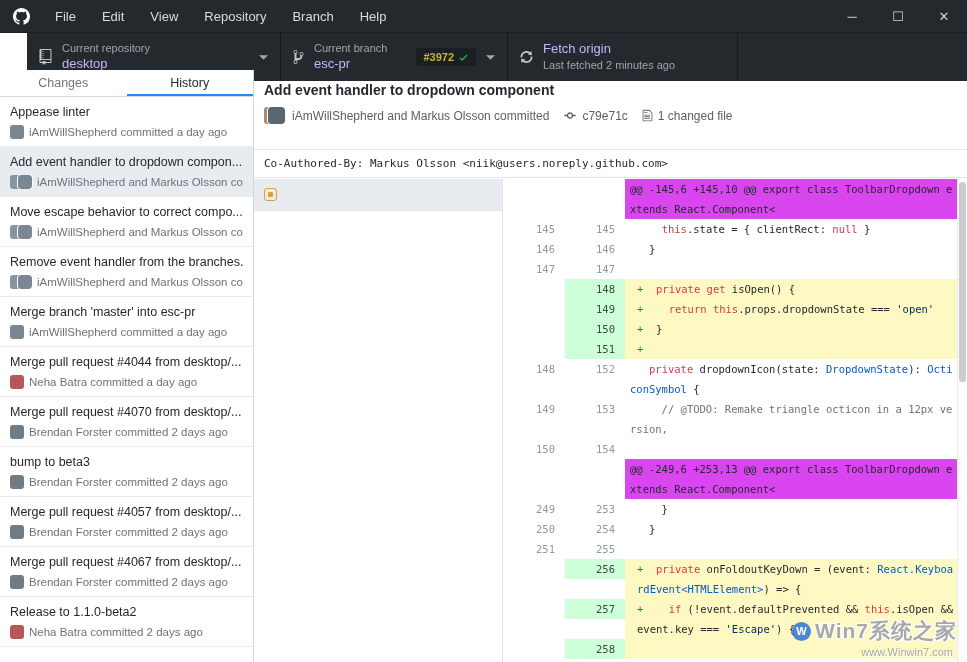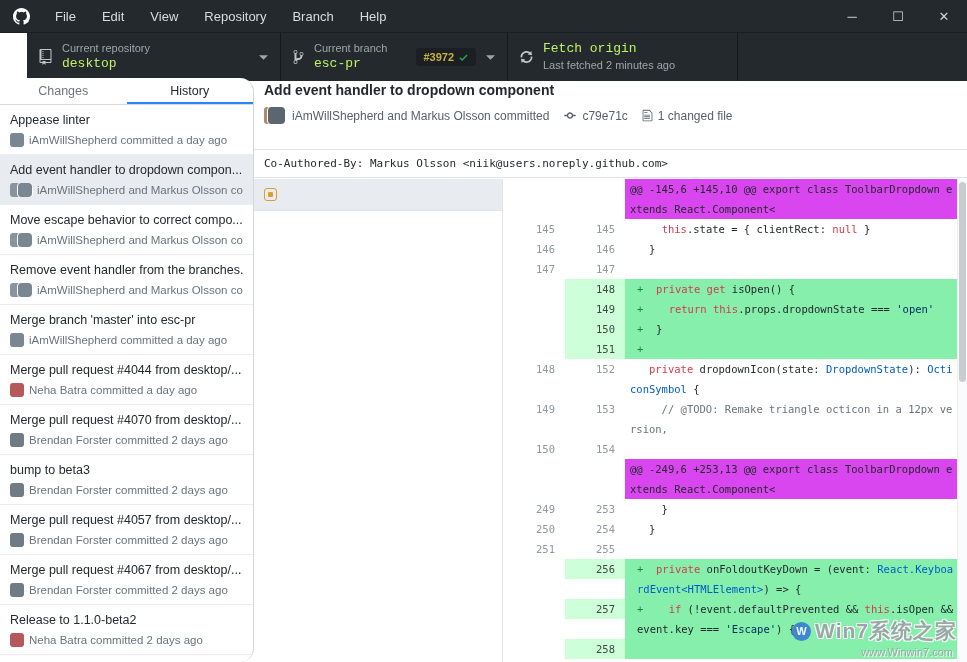--- a/index.html
+++ b/index.html
@@ -19,30 +19,30 @@
 
   
   .toolbar { height:48px; background:#24292e; display:flex;margin-left:27px; }
   .tb-section { display:flex; align-items:center; padding:0 12px; border-right:1px solid #16191c; }
   .tb-repo { width:254px; }
   .tb-branch { width:227px; }
   .tb-fetch { width:230px; }
   .tb-icon { flex:none; margin-right:10px; }
   .tb-text { line-height:1.25; overflow:hidden; }
   .tb-label { font-size:11px; color:#9da5ab; }
-  .tb-value { font-size:13px; color:#bef264; font-weight:500; margin-top:1px;font-family:Liberation Mono, monospace; }
+  .tb-value { font-size:13px; color:#c4b5fd; font-weight:500; margin-top:1px; }
   .chev { margin-left:auto; flex:none; }
   .pr-pill { margin-left:auto; background:#1b1f23; border-radius:3px; padding:3px 7px;
              display:flex; align-items:center; gap:4px; }
   .pr-num { font-size:11px; color:#c9b33a; font-weight:600; }
   .tb-branch .chev { margin-left:10px; }
 
   
-  .sidebar { position:absolute; left:0; top:78px; width:254px; bottom:0; background:#fff;
-             border-right:1px solid #d0d7de; display:flex; flex-direction:column;border-radius:14px; }
+  .sidebar { position:absolute; left:0; top:70px; width:254px; bottom:0; background:#fff;
+             border-right:1px solid #d0d7de; display:flex; flex-direction:column; }
   .tabs { height:27px; display:flex; border-bottom:1px solid #d6dade; flex:none; }
   .tab { flex:1; text-align:center; font-size:12.5px; color:#70767d; line-height:26px; cursor:default; }
   .tab.active { color:#24292e; box-shadow: inset 0 -2px 0 #2188ff; }
   .history { flex:1; overflow:hidden; }
   .hitem { height:50px; padding:8px 10px 0 10px; border-bottom:1px solid #eaecef; }
   .hitem.selected { background:#e8ebef; }
   .htitle { font-size:12.5px; color:#24292e; white-space:nowrap; overflow:hidden; }
   .hmeta { display:flex; align-items:center; margin-top:6px; font-size:11.5px; color:#6a737d;
            white-space:nowrap; overflow:hidden; }
   .avatar { width:14px; height:14px; border-radius:3px; background:#7a8691; flex:none; margin-right:5px; }
@@ -77,21 +77,21 @@
   
   .diff { flex:1; position:relative; overflow:hidden; background:#fff;
           font-family:"DejaVu Sans Mono", monospace; font-size:10.5px; }
   .drow { display:flex; align-items:flex-start; }
   .gut { flex:none; text-align:right; padding-right:10px; color:#9198a1; line-height:20px; }
   .gut.old { width:62px; }
   .gut.new { width:60px; }
   .code { flex:1; line-height:20px; color:#24292e; padding:0 12px 0 5px;
           white-space:pre-wrap; word-break:break-all; min-height:20px; }
   .drow.add .gut { background:#cdffd8; color:#3f4a44; }
-  .drow.add .code { background:#86efac;padding-left:12px; }
+  .drow.add .code { background:#fef9c3;padding-left:12px; }
   .drow.hunk .gut { background:#dbedff; }
   .drow.hunk .code { background:#d946ef; color:#24292e; }
   .prefix.plus { color:#22863a; }
   .kw { color:#d73a49; }
   .str { color:#032f62; }
   .typ { color:#005cc5; }
   .com { color:#6a737d; }
 
   .vscroll { position:absolute; top:0; right:0; bottom:0; width:10px; background:#fafbfc;
              border-left:1px solid #ededed; }

